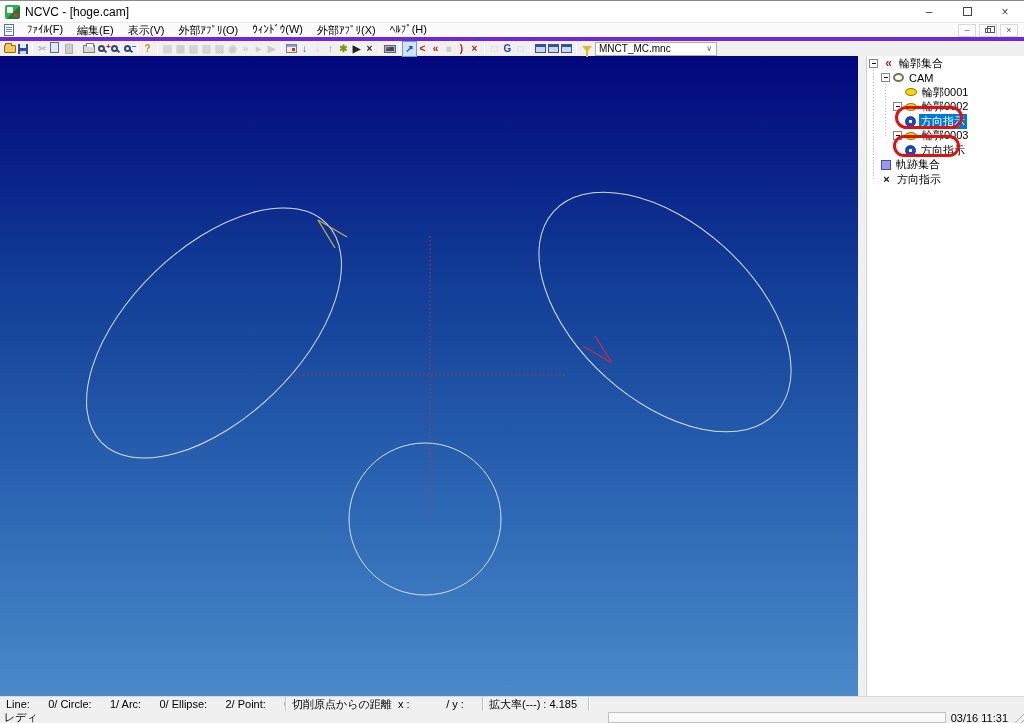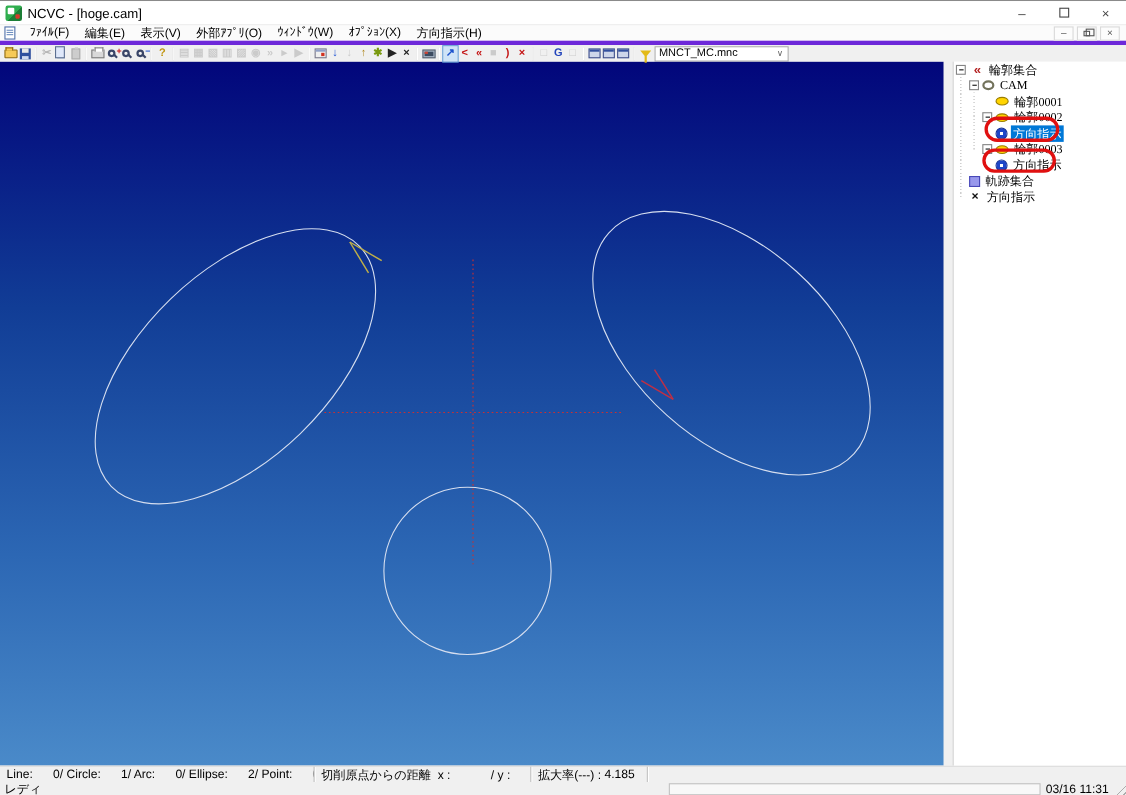--- a/index.html
+++ b/index.html
@@ -71,21 +71,21 @@
   .trow { height:14.5px; display:flex; align-items:center; white-space:nowrap; }
   .exp { width:9px; height:9px; border:1px solid #848484; background:#fff; position:relative; flex:none; margin-right:3px; }
   .exp::before { content:""; position:absolute; left:2px; top:3px; width:4px; height:1px; background:#111; }
   .ticon { flex:none; margin-right:3px; display:flex; align-items:center; justify-content:center; }
   .t-contourset { color:#b42222; font-weight:bold; font-size:12px; letter-spacing:-2px; width:13px; }
   .t-cam { width:11px; height:9px; border:2px solid #73735c; border-radius:50%; }
   .t-contour { width:12px; height:8px; background:#ffd400; border:1px solid #9a7d00; border-radius:50%; }
   .t-direction { width:11px; height:11px; border-radius:50%; border:1px solid #16339a; background:radial-gradient(circle at 50% 50%, #ffffff 0 1.5px, #1e46c8 1.5px); }
   .t-trackset { width:10px; height:10px; background:#9898ec; border:1px solid #4848b8; }
   .t-excludeset { color:#111; font-weight:bold; font-size:11px; width:11px; }
-  .lbl { padding:0 2px;font-family:Liberation Serif, serif; }
+  .lbl { padding:0 2px; }
   .lbl.sel { background:#0078d7; color:#fff; }
   .guide { position:absolute; width:1px; background-image:repeating-linear-gradient(to bottom,#aaa 0 1px,transparent 1px 3px); opacity:.8; }
   .anno { position:absolute; border:3px solid #e01010; border-radius:12px; pointer-events:none; }
 
   
   .status1 { height:15px; background:#f0f0f0; border-top:1px solid #d8d8d8; display:flex; align-items:center; font-size:11px; }
   .sseg { height:100%; display:flex; align-items:center; padding:0 6px; white-space:pre; overflow:hidden; }
   .sseg + .sseg { border-left:1px solid #c2c2c2; box-shadow:inset 1px 0 0 #fff; }
   .status2 { height:13px; background:#f0f0f0; display:flex; align-items:center; font-size:11px; position:relative; }
   .ready { padding-left:4px; width:608px; flex:none; }
@@ -109,22 +109,22 @@
 </div>
 
 <div class="menubar">
   <span class="doc-icon"></span>
   <span id="menu-items" style="display:flex">
       <span class="menu-item">ﾌｧｲﾙ(F)</span>
       <span class="menu-item">編集(E)</span>
       <span class="menu-item">表示(V)</span>
       <span class="menu-item">外部ｱﾌﾟﾘ(O)</span>
       <span class="menu-item">ｳｨﾝﾄﾞｳ(W)</span>
-      <span class="menu-item">ｵﾌﾟｼｮﾝ(X)</span>
-      <span class="menu-item">方向指示(H)</span>
+      <span class="menu-item">外部ｱﾌﾟﾘ(X)</span>
+      <span class="menu-item">ﾍﾙﾌﾟ(H)</span>
     </span>
   <span class="mdi-controls">
     <span class="mdi-btn">–</span>
     <span class="mdi-btn">
         <span class="restore-glyph"></span>
       </span>
     <span class="mdi-btn">×</span>
   </span>
 </div>
 

